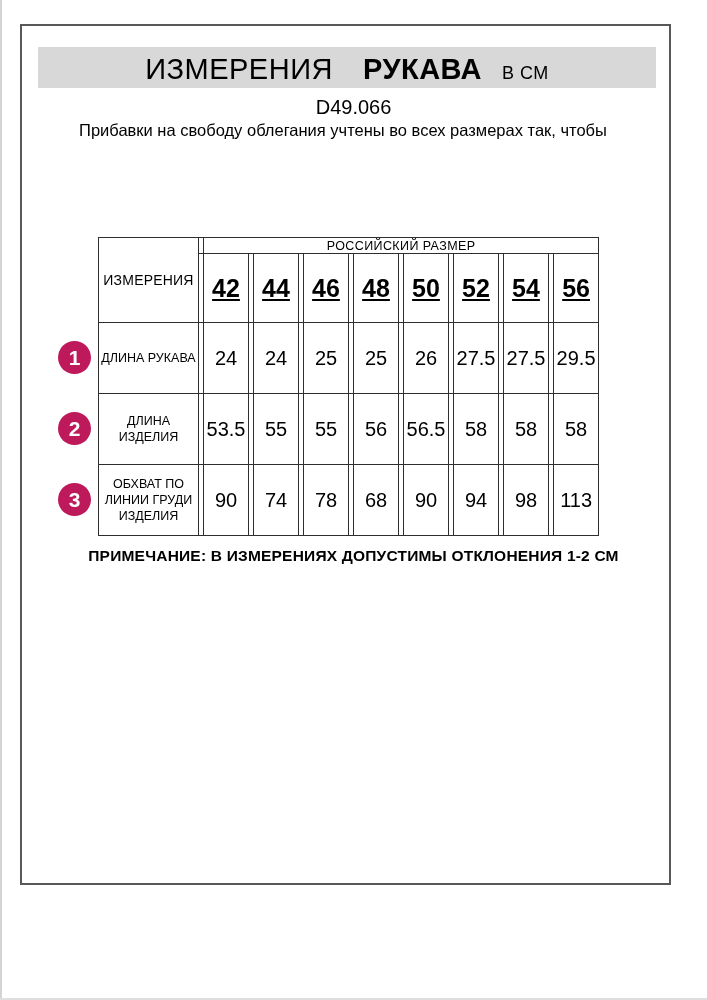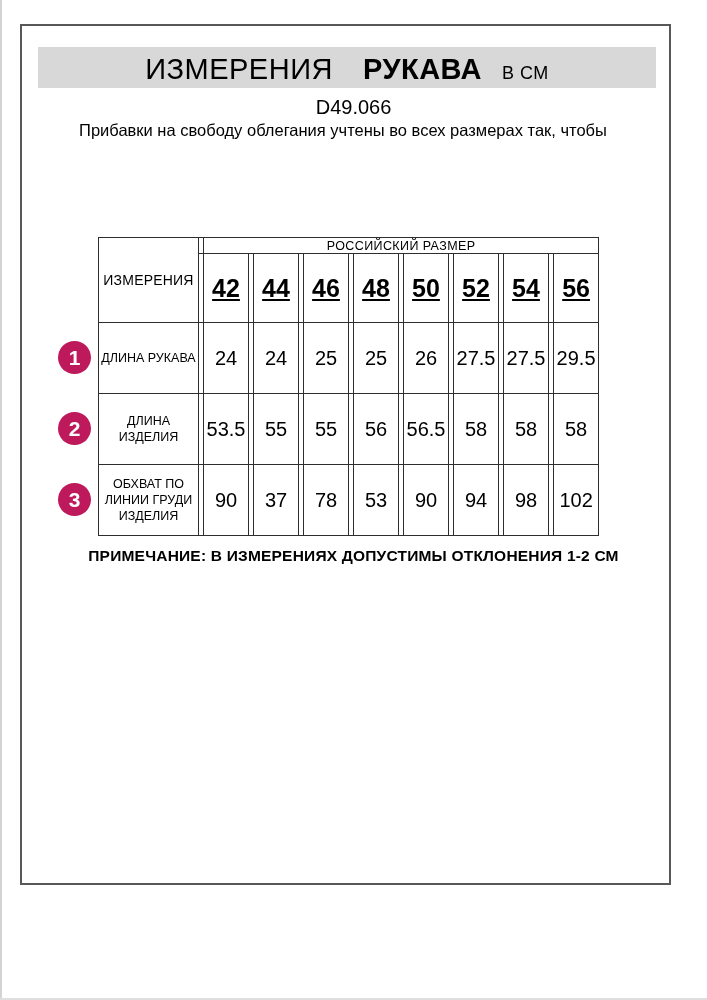--- a/index.html
+++ b/index.html
@@ -172,33 +172,33 @@
       <td class="sp-b"></td>
       <td class="val">58</td>
       <td class="sp-b"></td>
       <td class="val">58</td>
     </tr>
     <tr class="r-data">
       <td class="rowlabel">ОБХВАТ ПО ЛИНИИ ГРУДИ ИЗДЕЛИЯ</td>
       <td class="sp-b"></td>
       <td class="val">90</td>
       <td class="sp-b"></td>
-      <td class="val">37</td>
+      <td class="val">74</td>
       <td class="sp-b"></td>
       <td class="val">78</td>
       <td class="sp-b"></td>
-      <td class="val">53</td>
+      <td class="val">68</td>
       <td class="sp-b"></td>
       <td class="val">90</td>
       <td class="sp-b"></td>
       <td class="val">94</td>
       <td class="sp-b"></td>
       <td class="val">98</td>
       <td class="sp-b"></td>
-      <td class="val">102</td>
+      <td class="val">113</td>
     </tr>
   </tbody>
     </table>
 </div>
 
 <div class="circle circle-1">1</div>
 <div class="circle circle-2">2</div>
 <div class="circle circle-3">3</div>
 
 <div class="note">ПРИМЕЧАНИЕ: В ИЗМЕРЕНИЯХ ДОПУСТИМЫ ОТКЛОНЕНИЯ 1-2 СМ</div>

